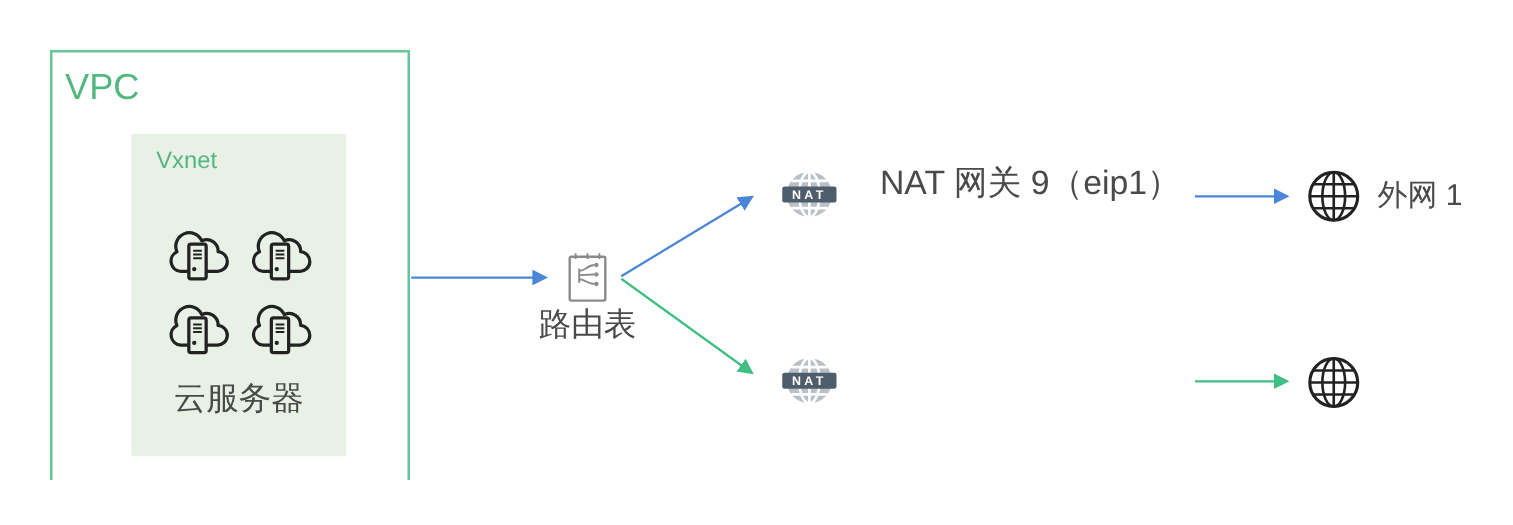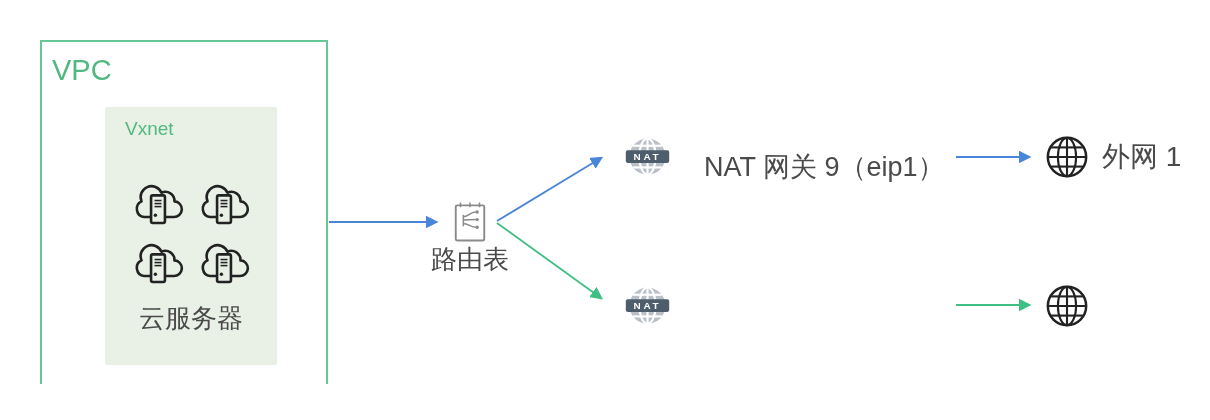--- a/index.html
+++ b/index.html
@@ -49,31 +49,31 @@
     position:absolute;top:196px;left:0;width:100%;
     text-align:center;font-size:26px;color:var(--text-dark);line-height:1.2;
   }
   
   .route-table-icon{position:absolute;left:451px;top:198px;width:38px;height:47px;}
   .route-table-label{
     position:absolute;left:410px;top:244px;width:120px;text-align:center;
     font-size:26px;color:var(--text-dark);line-height:1.2;
   }
   
-  .nat-row{position:absolute;left:624px;height:48px;display:flex;align-items:flex-end;gap:33px;}
+  .nat-row{position:absolute;left:624px;height:48px;display:flex;align-items:flex-start;gap:33px;}
   .nat-row-1{top:133px;}
   .nat-row-2{top:282px;}
   .nat-icon{width:47px;height:47px;display:block;}
   .nat-label{font-size:27px;color:var(--text-dark);white-space:nowrap;line-height:1;}
   
   .ext-row{position:absolute;left:1044px;height:48px;display:flex;align-items:center;gap:12px;}
   .ext-row-1{top:133px;}
   .ext-row-2{top:282px;}
   .globe-icon{width:46px;height:46px;display:block;}
-  .ext-label{font-size:28px;color:var(--text-dark);white-space:nowrap;line-height:1;}
+  .ext-label{font-size:24px;color:var(--text-dark);white-space:nowrap;line-height:1;}
   
   .connector-layer{position:absolute;left:0;top:0;width:1210px;height:420px;pointer-events:none;}
   .ln-blue{stroke:var(--blue-arrow);stroke-width:1.8;fill:none;}
   .ln-green{stroke:var(--green-arrow);stroke-width:1.8;fill:none;}
   .mk-blue{fill:var(--blue-arrow);}
   .mk-green{fill:var(--green-arrow);}
   
   .stk-dark{stroke:var(--icon-dark);fill:none;}
   .fil-dark{fill:var(--icon-dark);}
   .stk-route{stroke:var(--route-icon-gray);fill:none;}

